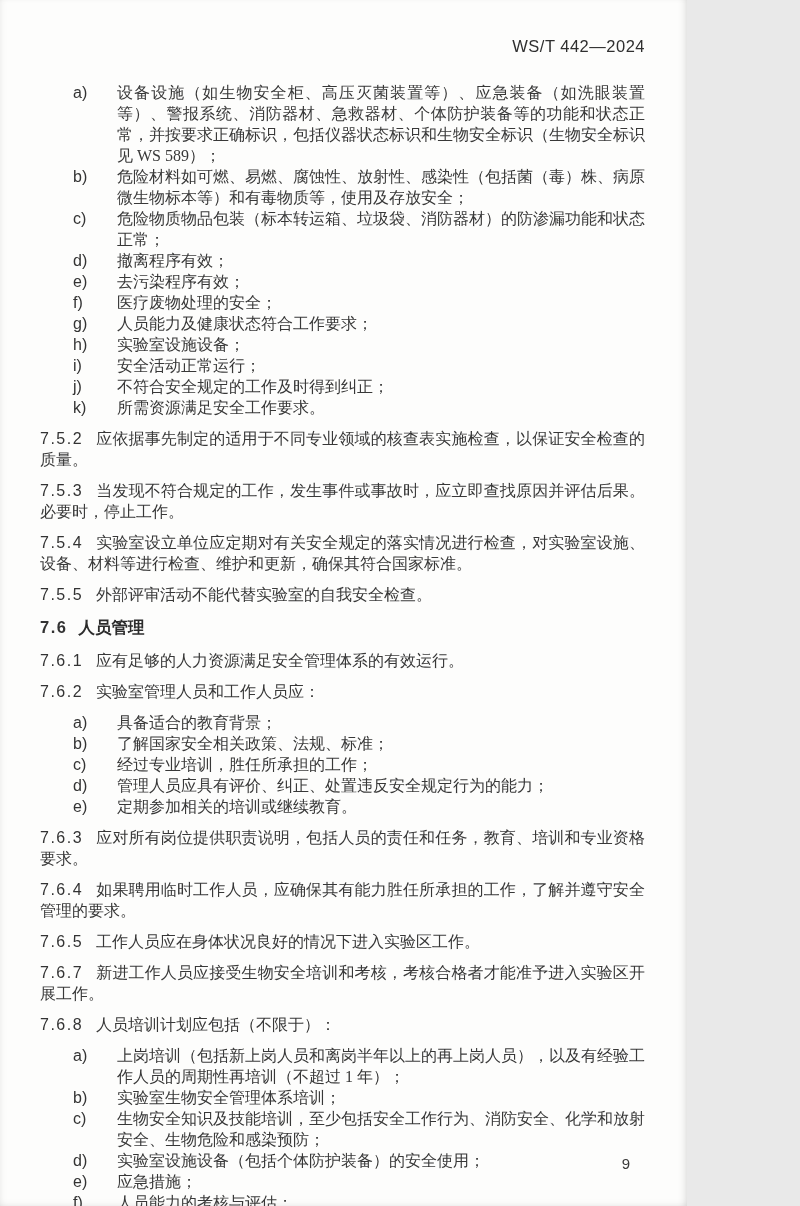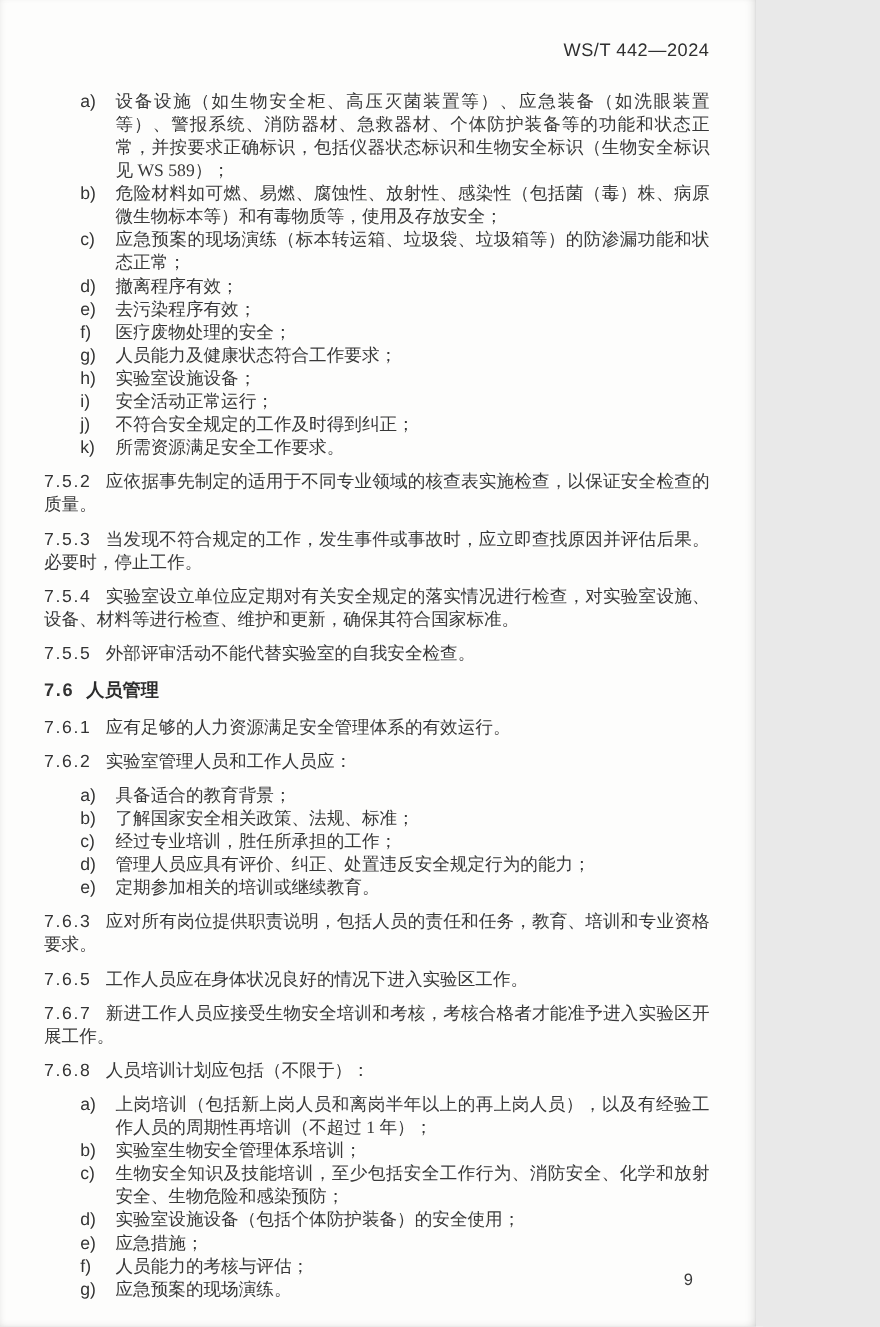--- a/index.html
+++ b/index.html
@@ -67,20 +67,21 @@
     line-height: 21px;
   }
   .list-marker {
     flex: 0 0 32px;
     font-family: "Liberation Sans", "DejaVu Sans", sans-serif;
     color: #333;
   }
   .list-text {
     flex: 1;
     text-align: justify;
+    margin-left: 12px;
   }
   .page-number {
     position: absolute;
     top: 1155px;
     right: 57px;
     font-family: "Liberation Sans", "DejaVu Sans", sans-serif;
     font-size: 15px;
     color: #3a3a3a;
   }
 </style>
@@ -95,21 +96,21 @@
           <div class="list-item">
             <span class="list-marker">a)</span>
             <span class="list-text">设备设施（如生物安全柜、高压灭菌装置等）、应急装备（如洗眼装置等）、警报系统、消防器材、急救器材、个体防护装备等的功能和状态正常，并按要求正确标识，包括仪器状态标识和生物安全标识（生物安全标识见 WS 589）；</span>
           </div>
           <div class="list-item">
             <span class="list-marker">b)</span>
             <span class="list-text">危险材料如可燃、易燃、腐蚀性、放射性、感染性（包括菌（毒）株、病原微生物标本等）和有毒物质等，使用及存放安全；</span>
           </div>
           <div class="list-item">
             <span class="list-marker">c)</span>
-            <span class="list-text">应急预案的现场演练（标本转运箱、垃圾袋、垃圾箱等）的防渗漏功能和状态正常；</span>
+            <span class="list-text">危险物质物品包装（标本转运箱、垃圾袋、消防器材）的防渗漏功能和状态正常；</span>
           </div>
           <div class="list-item">
             <span class="list-marker">d)</span>
             <span class="list-text">撤离程序有效；</span>
           </div>
           <div class="list-item">
             <span class="list-marker">e)</span>
             <span class="list-text">去污染程序有效；</span>
           </div>
           <div class="list-item">
@@ -160,20 +161,21 @@
           <div class="list-item">
             <span class="list-marker">d)</span>
             <span class="list-text">管理人员应具有评价、纠正、处置违反安全规定行为的能力；</span>
           </div>
           <div class="list-item">
             <span class="list-marker">e)</span>
             <span class="list-text">定期参加相关的培训或继续教育。</span>
           </div>
         </div>
         <div class="clause"><span class="clause-num">7.6.3</span><span class="clause-text">应对所有岗位提供职责说明，包括人员的责任和任务，教育、培训和专业资格要求。</span></div>
+        <div class="clause"><span class="clause-num">7.6.4</span><span class="clause-text">如果聘用临时工作人员，应确保其有能力胜任所承担的工作，了解并遵守安全管理的要求。</span></div>
         <div class="clause"><span class="clause-num">7.6.5</span><span class="clause-text">工作人员应在身体状况良好的情况下进入实验区工作。</span></div>
         <div class="clause"><span class="clause-num">7.6.7</span><span class="clause-text">新进工作人员应接受生物安全培训和考核，考核合格者才能准予进入实验区开展工作。</span></div>
         <div class="clause"><span class="clause-num">7.6.8</span><span class="clause-text">人员培训计划应包括（不限于）：</span></div>
         <div class="list">
           <div class="list-item">
             <span class="list-marker">a)</span>
             <span class="list-text">上岗培训（包括新上岗人员和离岗半年以上的再上岗人员），以及有经验工作人员的周期性再培训（不超过 1 年）；</span>
           </div>
           <div class="list-item">
             <span class="list-marker">b)</span>

